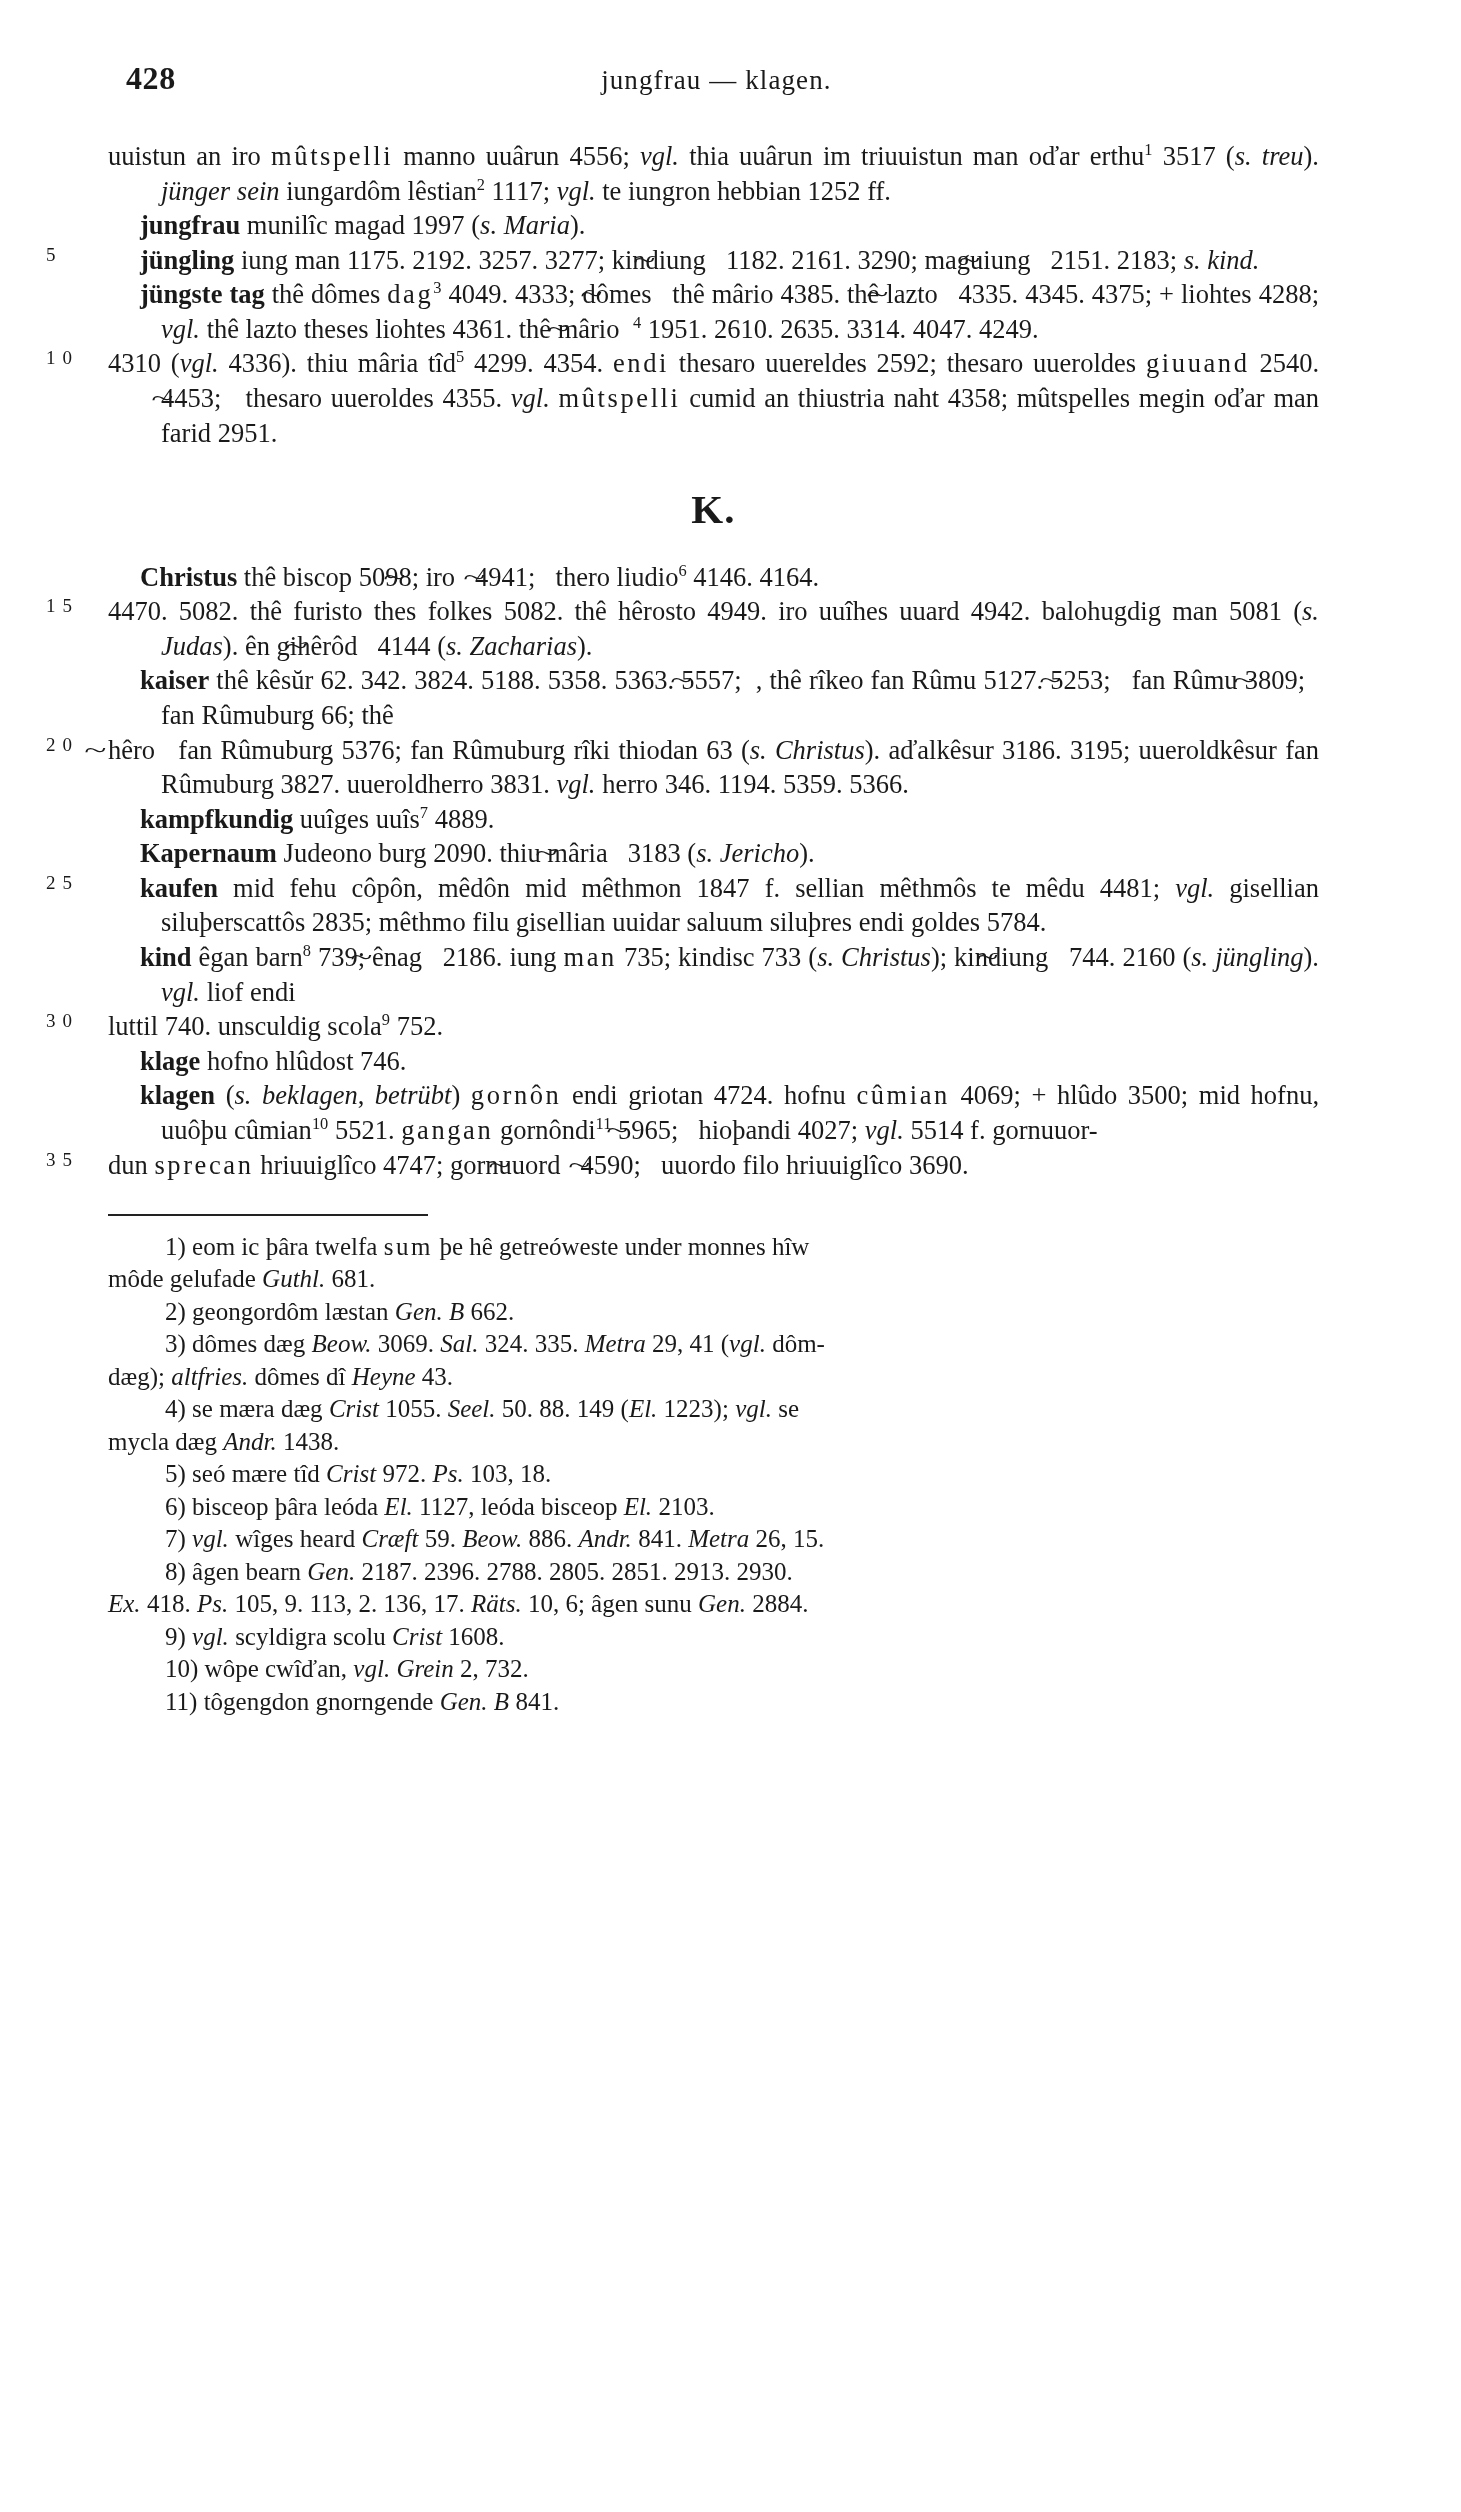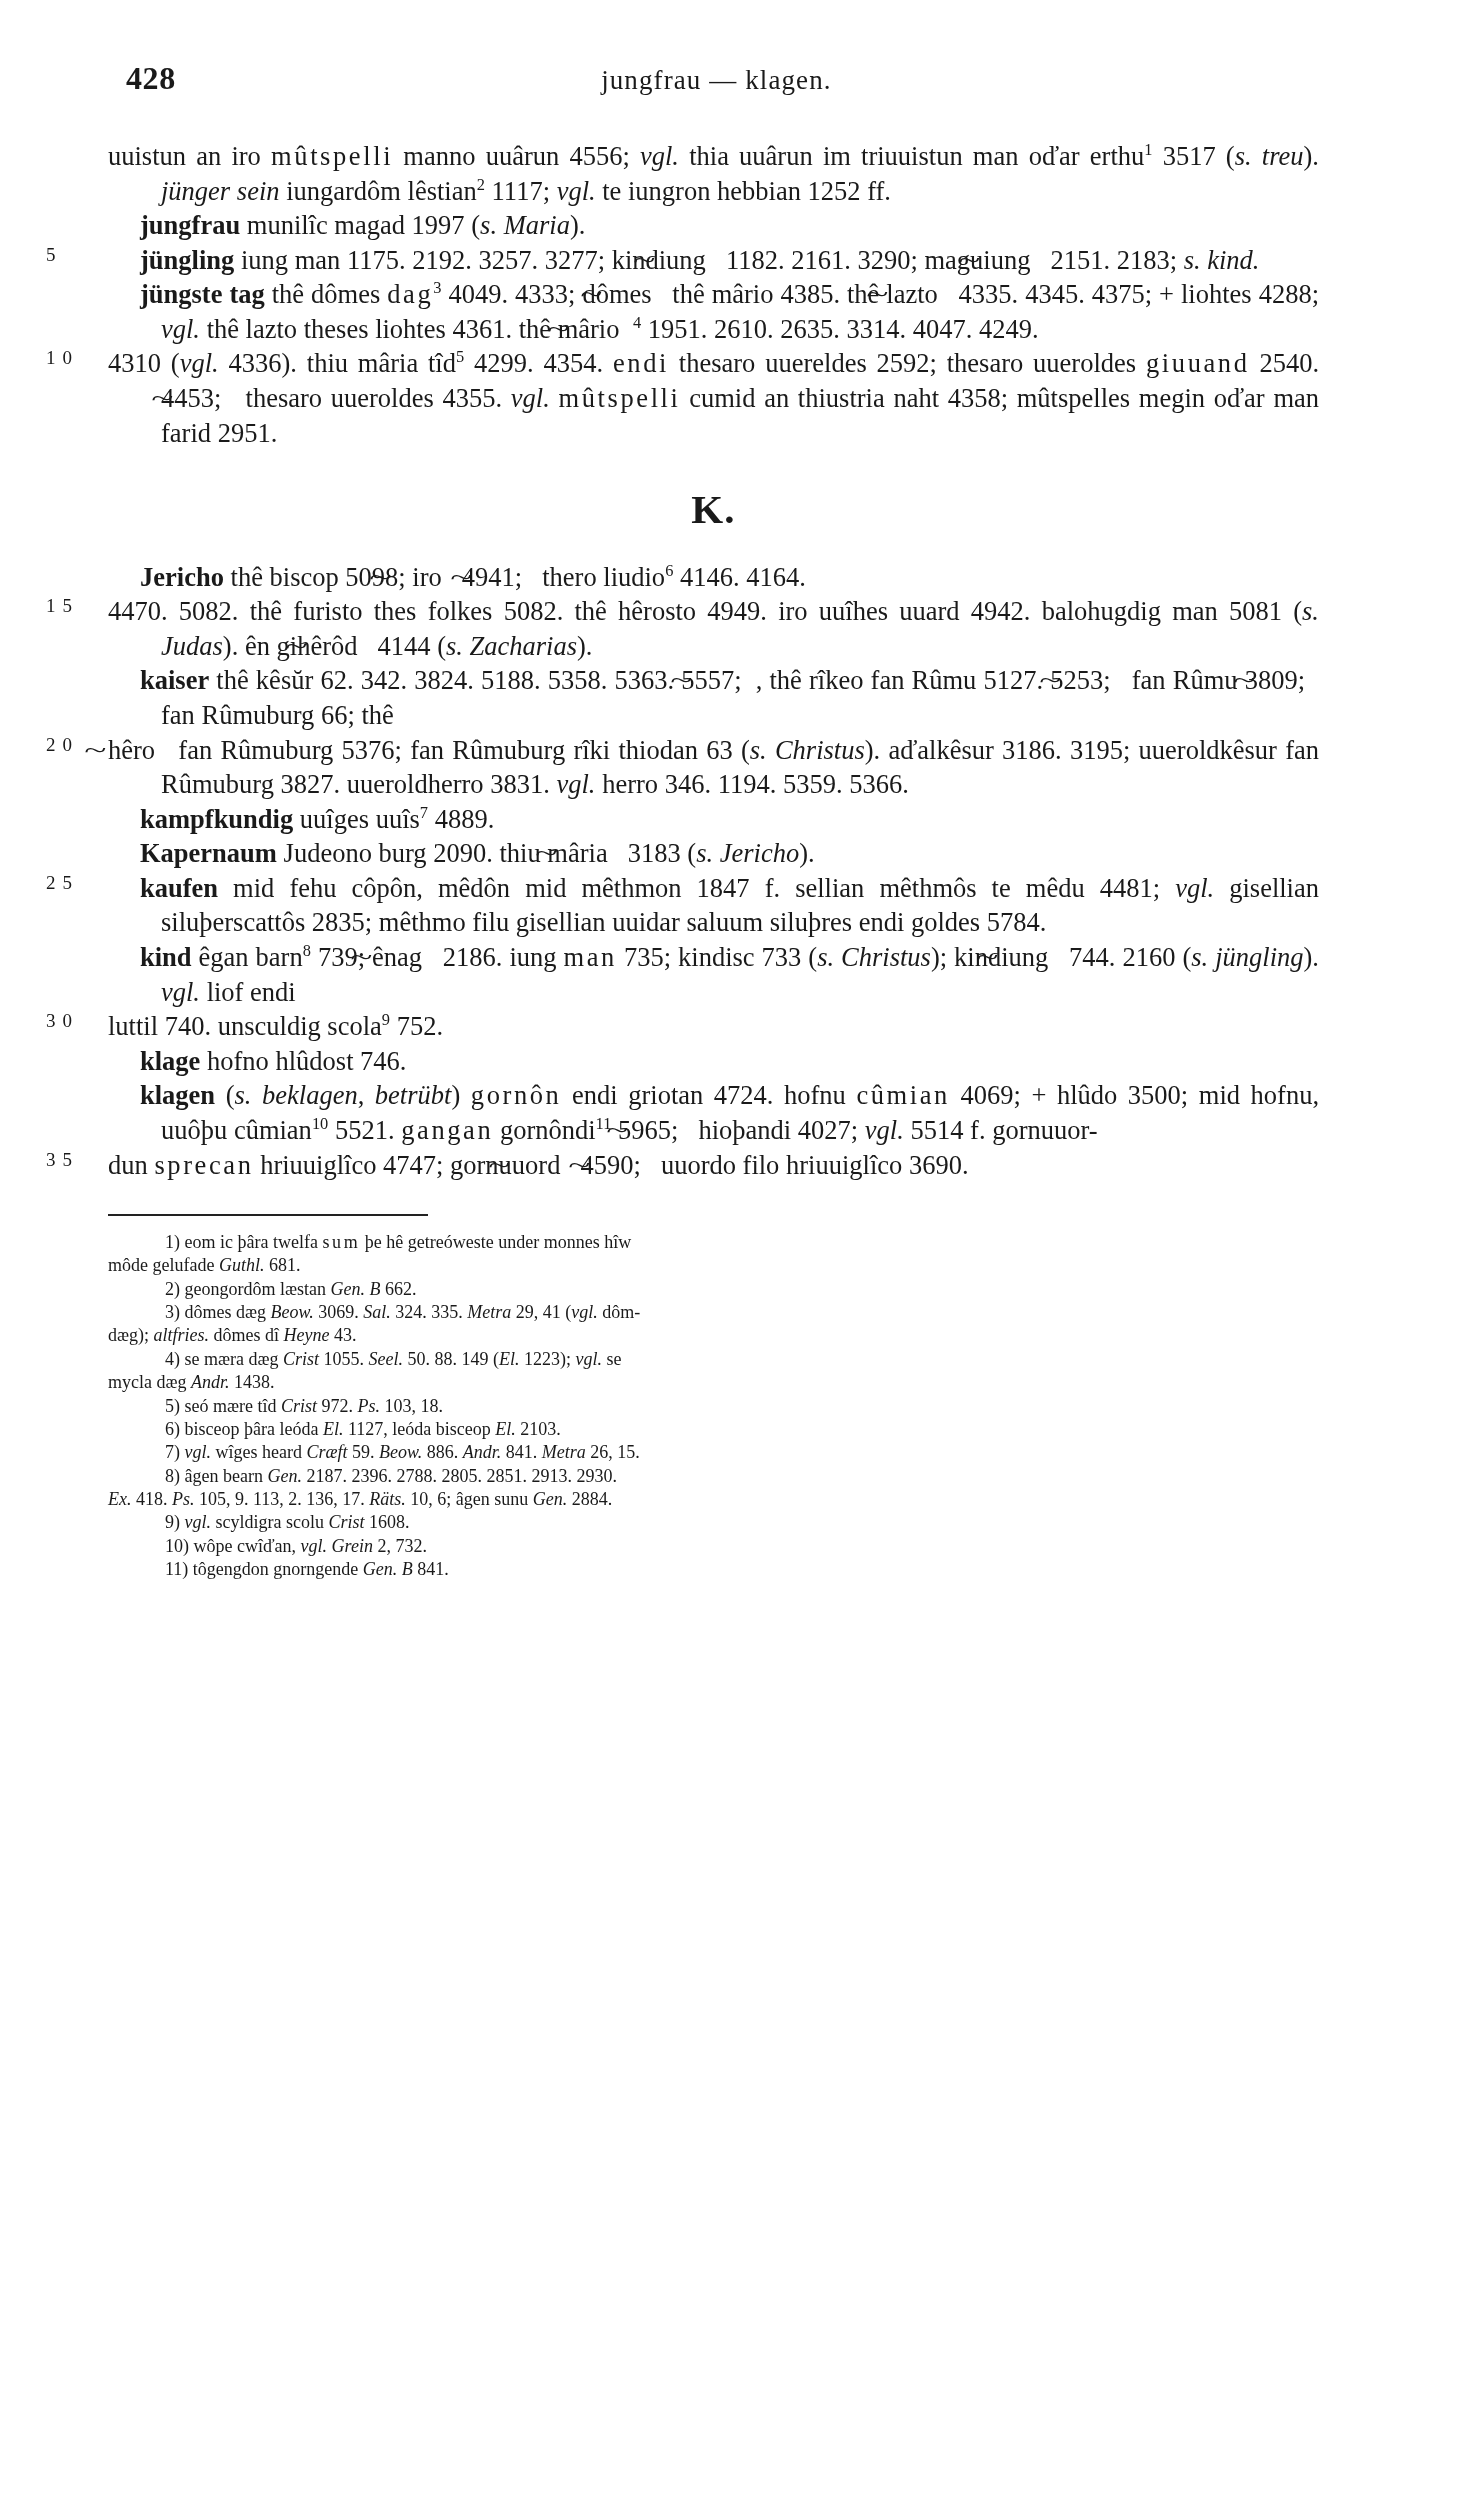--- a/index.html
+++ b/index.html
@@ -96,21 +96,21 @@
   }
   
   .fn-rule {
     width: 320px;
     height: 1.7px;
     background: #222;
     margin: 32px 0 15px 108px;
   }
   .notes {
     padding: 0 58px 51px 108px;
-    font-size: 18px;
+    font-size: 25px;
     line-height: 1.30;
     text-align: justify;
   }
   .note {
     margin: 0;
     text-indent: 57px;
   }
   .note.hang {
     text-indent: 0;
   }
@@ -126,21 +126,21 @@
   </div>
 
   <div class="body">
     <div id="entries-container">
         <p class="entry">uuistun an iro <span class="sp">mûtspelli</span> manno uuârun 4556; <span class="it">vgl.</span> thia uuârun im triuuistun man oďar erthu<sup>1</sup> 3517 (<span class="it">s. treu</span>). <span class="it">jünger sein</span> iungardôm lêstian<sup>2</sup> 1117; <span class="it">vgl.</span> te iungron hebbian 1252 ff.</p>
         <p class="entry"><span class="hw">jungfrau</span> munilîc magad 1997 (<span class="it">s. Maria</span>).</p>
         <p class="entry"><span class="lno">5</span><span class="hw">jüngling</span> iung man 1175. 2192. 3257. 3277; kindiung <span class="tilde">~</span> 1182. 2161. 3290; maguiung <span class="tilde">~</span> 2151. 2183; <span class="it">s. kind.</span></p>
         <p class="entry"><span class="hw">jüngste tag</span> thê dômes <span class="sp">dag</span><sup>3</sup> 4049. 4333; dômes <span class="tilde">~</span> thê mârio 4385. thê lazto <span class="tilde">~</span> 4335. 4345. 4375; + liohtes 4288; <span class="it">vgl.</span> thê lazto theses liohtes 4361. thê mârio <span class="tilde">~</span><sup>4</sup> 1951. 2610. 2635. 3314. 4047. 4249.</p>
         <p class="entry"><span class="lno">1 0</span>4310 (<span class="it">vgl.</span> 4336). thiu mâria tîd<sup>5</sup> 4299. 4354. <span class="sp">endi</span> thesaro uuereldes 2592; thesaro uueroldes <span class="sp">giuuand</span> 2540. 4453; <span class="tilde">~</span> thesaro uueroldes 4355. <span class="it">vgl.</span> <span class="sp">mûtspelli</span> cumid an thiustria naht 4358; mûtspelles megin oďar man farid 2951.</p>
         <div class="letter-head">K.</div>
-        <p class="entry"><span class="hw">Jericho</span> thê biscop 5098; iro <span class="tilde">~</span> 4941; <span class="tilde">~</span> thero liudio<sup>6</sup> 4146. 4164.</p>
+        <p class="entry"><span class="hw">Christus</span> thê biscop 5098; iro <span class="tilde">~</span> 4941; <span class="tilde">~</span> thero liudio<sup>6</sup> 4146. 4164.</p>
         <p class="entry"><span class="lno">1 5</span>4470. 5082. thê furisto thes folkes 5082. thê hêrosto 4949. iro uuîhes uuard 4942. balohugdig man 5081 (<span class="it">s. Judas</span>). ên gihêrôd <span class="tilde">~</span> 4144 (<span class="it">s. Zacharias</span>).</p>
         <p class="entry"><span class="hw">kaiser</span> thê kêsŭr 62. 342. 3824. 5188. 5358. 5363. 5557; <span class="tilde">~</span>, thê rîkeo fan Rûmu 5127. 5253; <span class="tilde">~</span> fan Rûmu 3809; <span class="tilde">~</span> fan Rûmuburg 66; thê</p>
         <p class="entry"><span class="lno">2 0</span>hêro <span class="tilde">~</span> fan Rûmuburg 5376; fan Rûmuburg rîki thiodan 63 (<span class="it">s. Christus</span>). aďalkêsur 3186. 3195; uueroldkêsur fan Rûmuburg 3827. uueroldherro 3831. <span class="it">vgl.</span> herro 346. 1194. 5359. 5366.</p>
         <p class="entry"><span class="hw">kampfkundig</span> uuîges uuîs<sup>7</sup> 4889.</p>
         <p class="entry"><span class="hw">Kapernaum</span> Judeono burg 2090. thiu mâria <span class="tilde">~</span> 3183 (<span class="it">s. Jericho</span>).</p>
         <p class="entry"><span class="lno">2 5</span><span class="hw">kaufen</span> mid fehu côpôn, mêdôn mid mêthmon 1847 f. sellian mêthmôs te mêdu 4481; <span class="it">vgl.</span> gisellian siluþerscattôs 2835; mêthmo filu gisellian uuidar saluum siluþres endi goldes 5784.</p>
         <p class="entry"><span class="hw">kind</span> êgan barn<sup>8</sup> 739; ênag <span class="tilde">~</span> 2186. iung <span class="sp">man</span> 735; kindisc 733 (<span class="it">s. Christus</span>); kindiung <span class="tilde">~</span> 744. 2160 (<span class="it">s. jüngling</span>). <span class="it">vgl.</span> liof endi</p>
         <p class="entry"><span class="lno">3 0</span>luttil 740. unsculdig scola<sup>9</sup> 752.</p>
         <p class="entry"><span class="hw">klage</span> hofno hlûdost 746.</p>
         <p class="entry"><span class="hw">klagen</span> (<span class="it">s. beklagen</span>, <span class="it">betrübt</span>) <span class="sp">gornôn</span> endi griotan 4724. hofnu <span class="sp">cûmian</span> 4069; + hlûdo 3500; mid hofnu, uuôþu cûmian<sup>10</sup> 5521. <span class="sp">gangan</span> gornôndi<sup>11</sup> 5965; <span class="tilde">~</span> hioþandi 4027; <span class="it">vgl.</span> 5514 f. gornuuor-</p>

